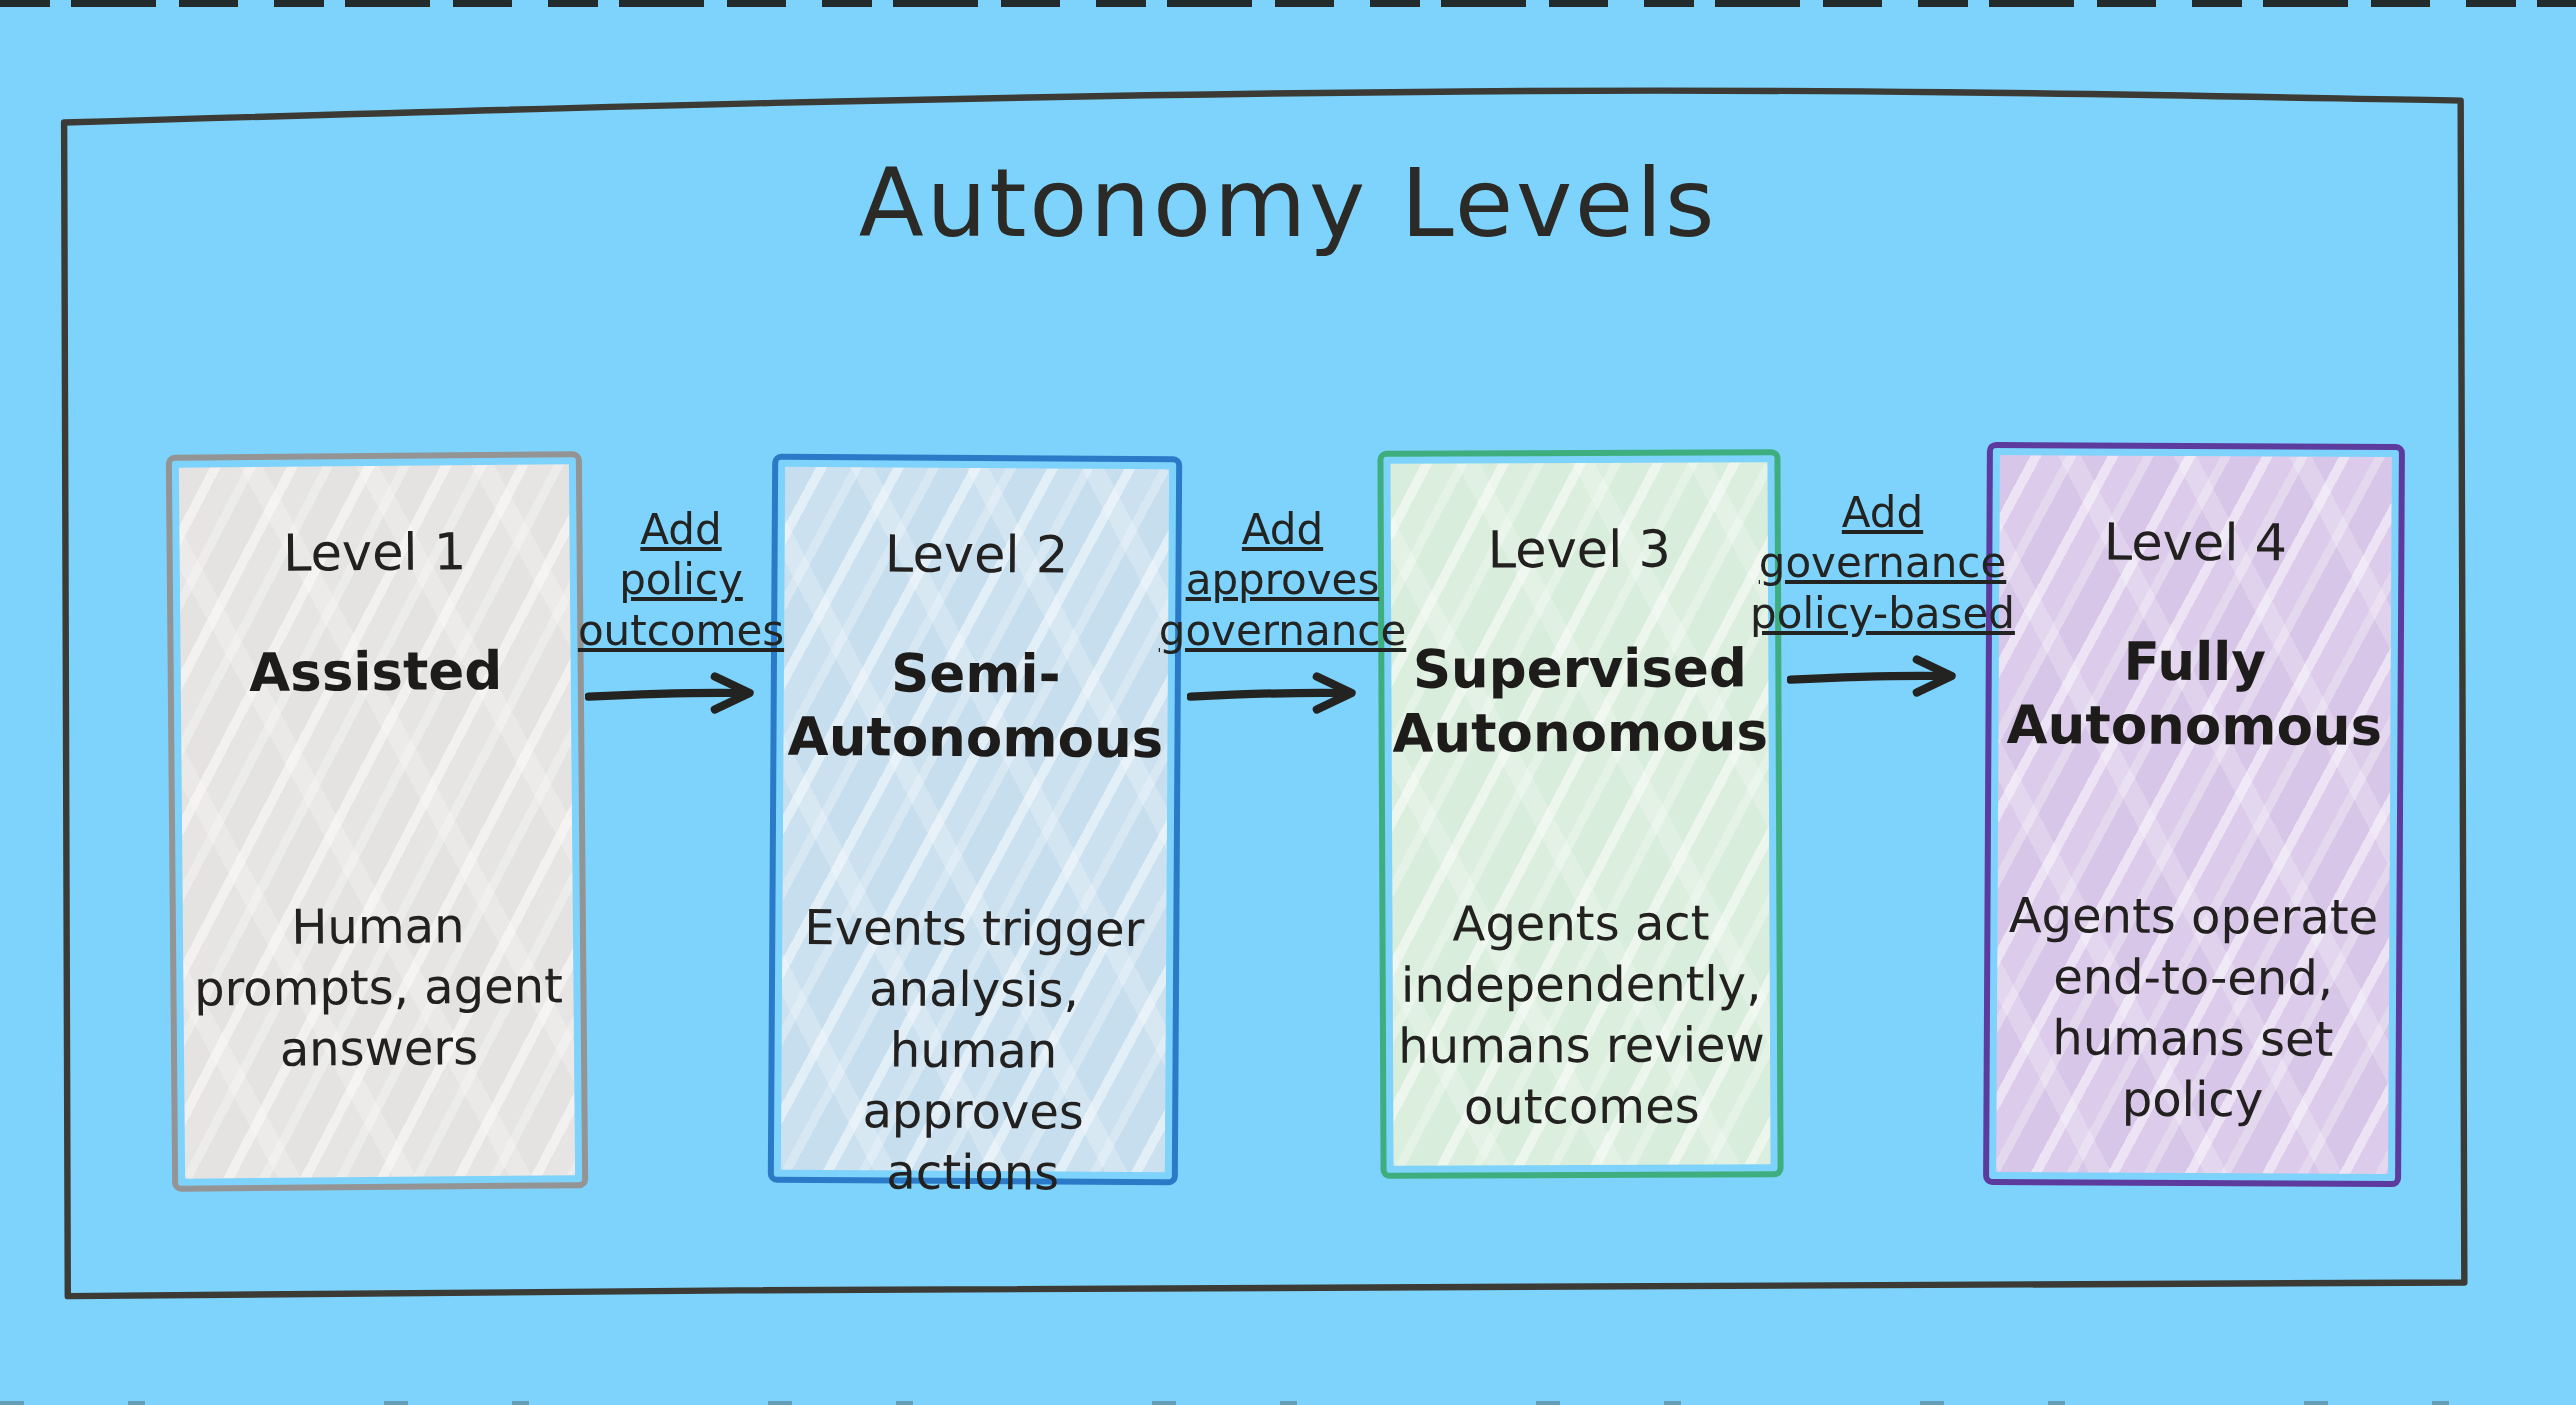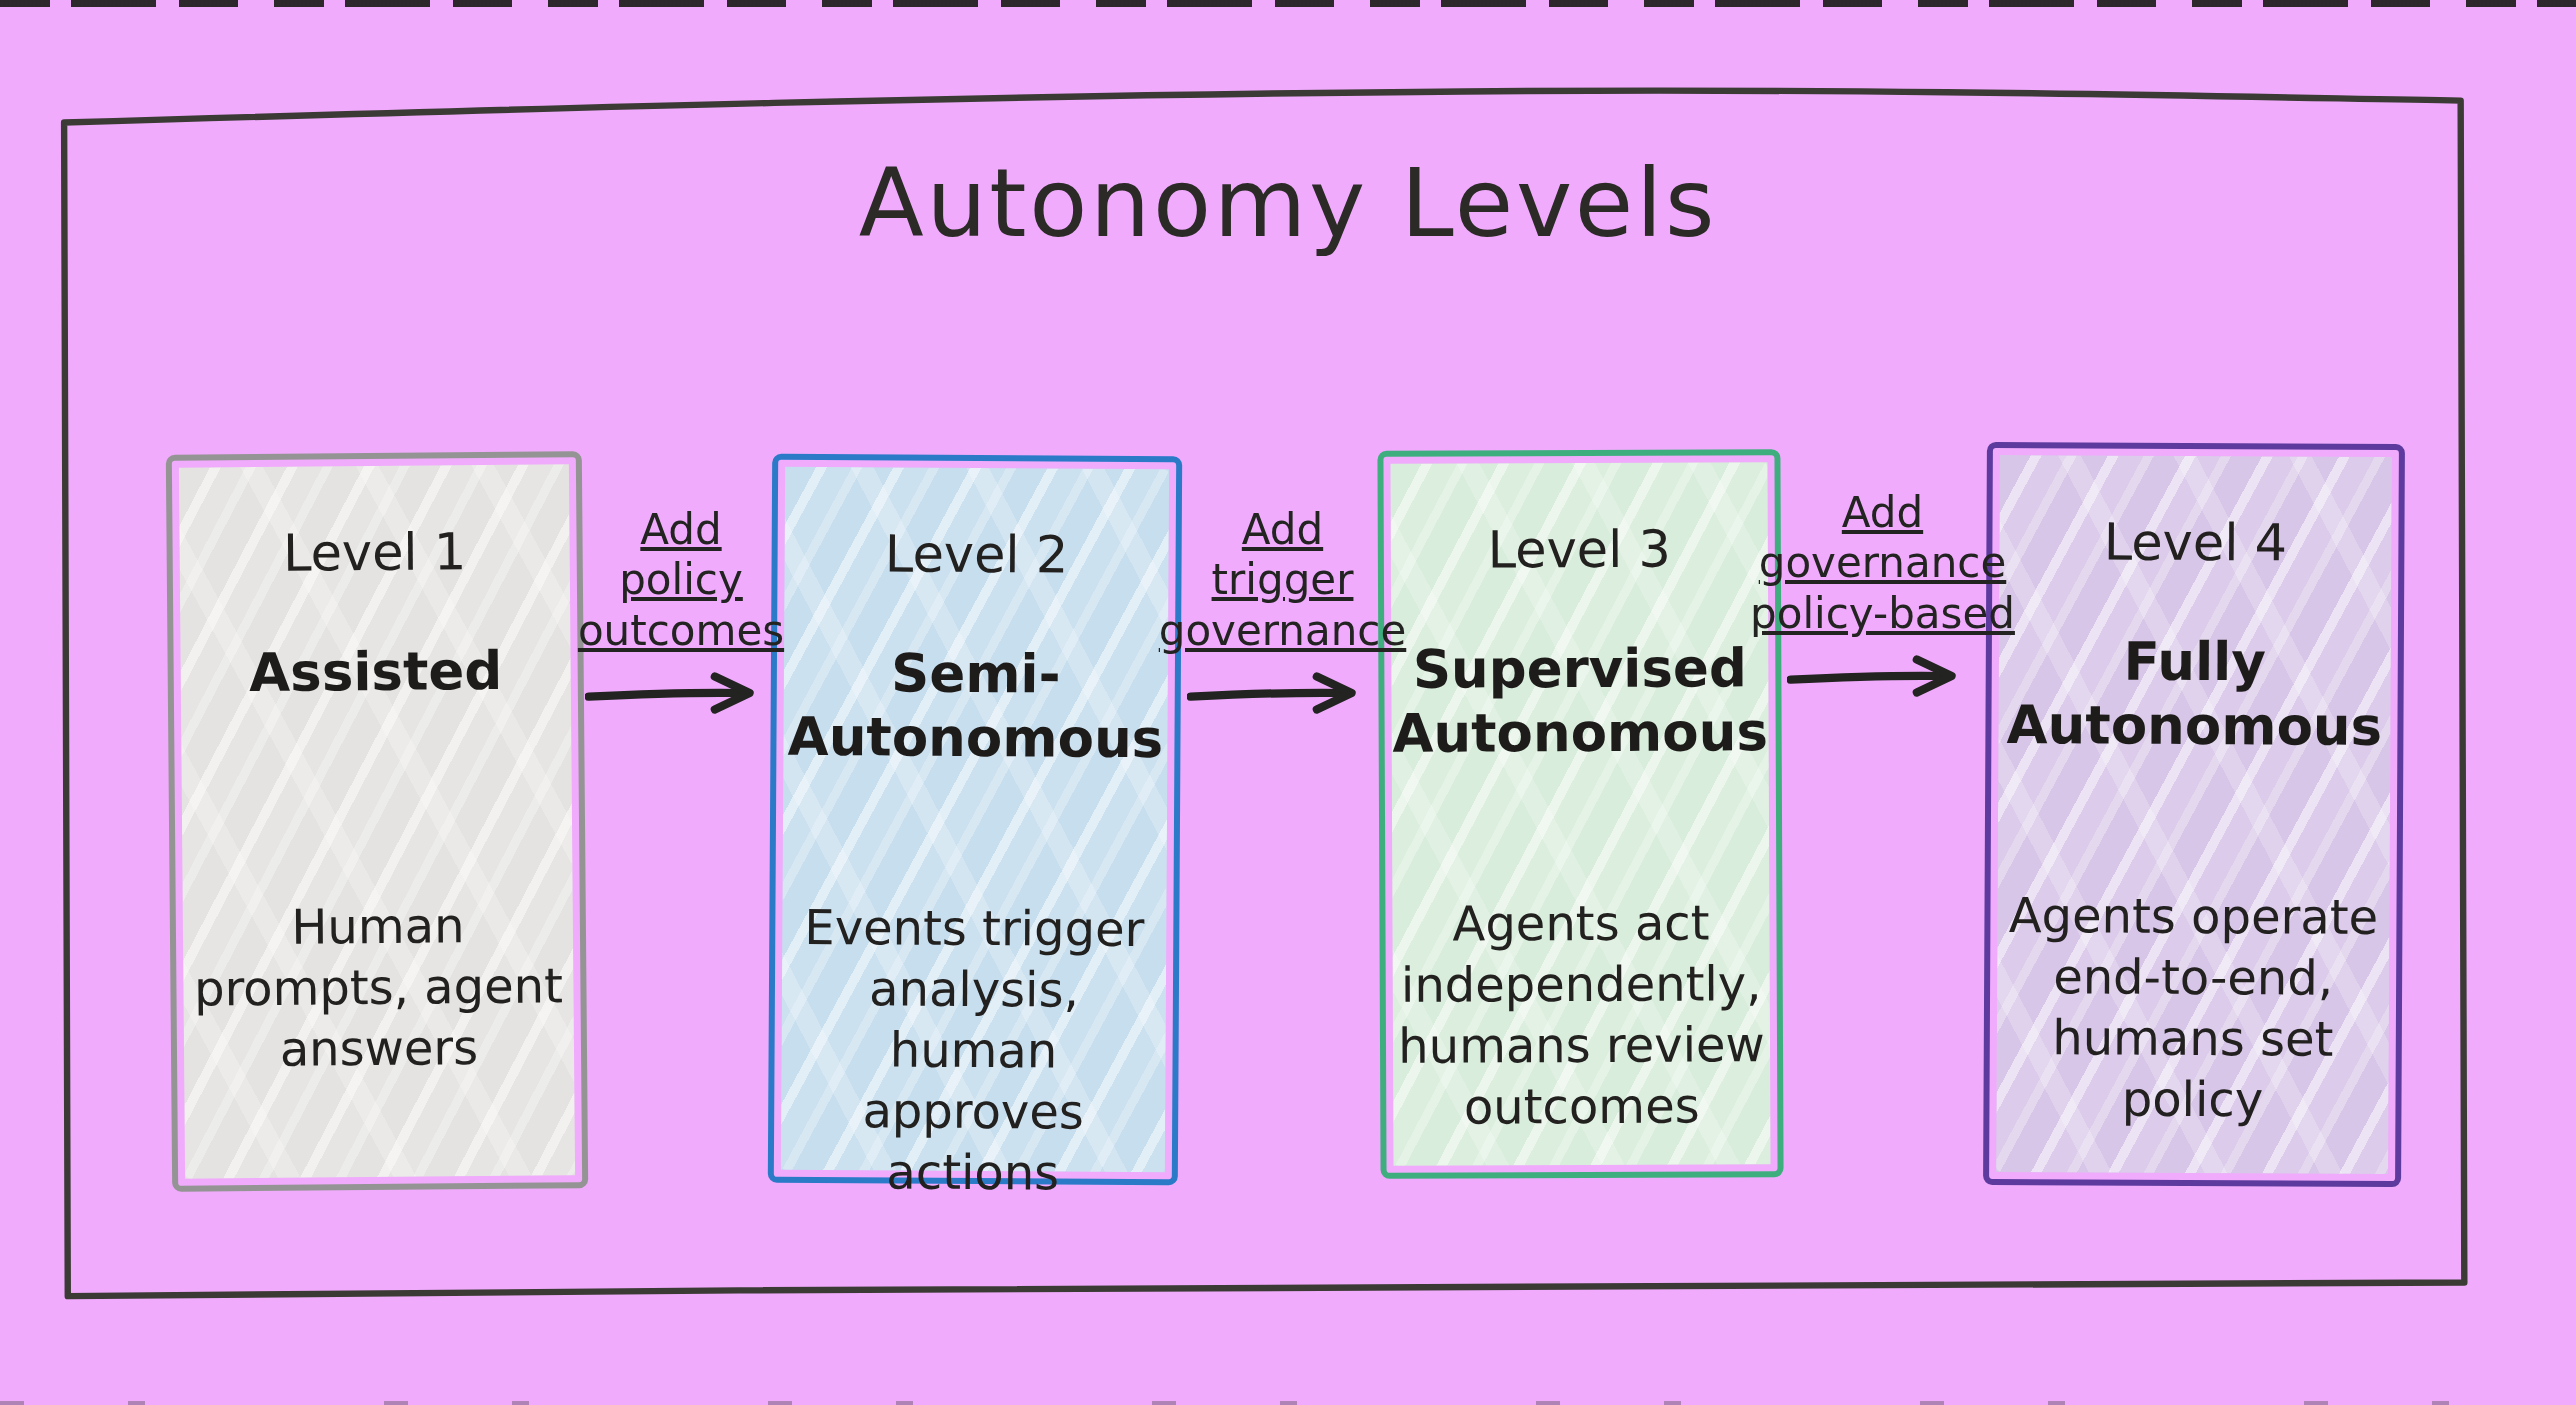--- a/index.html
+++ b/index.html
@@ -125,21 +125,21 @@
     display: block;
     margin: 12.8px auto 0 auto;
   }
   .t0 { left: 544px;  top: 505px; width: 274px; }
   .t1 { left: 1136px; top: 505px; width: 293px; }
   .t2 { left: 1736px; top: 488px; width: 293px; }
 </style>
 </head>
 <body>
 
-<div class="canvas" style="background-color: #f0abfc;">
+<div class="canvas" style="background-color: #7dd3fc;">
 
   <div class="top-artifact"></div>
   <div class="bottom-artifact"></div>
 
   <svg class="frame-svg" viewBox="0 0 2816 1536" fill="none">
     <path d="M 70 134
              C 600 118, 1100 104, 1600 100
              C 2050 96, 2450 106, 2690 110
              L 2694 1402
              C 2100 1399, 1000 1409, 74 1417
@@ -180,21 +180,21 @@
     </div>
     <svg class="arrow-svg" width="192" height="48" viewBox="0 0 210 52" fill="none">
       <path d="M 4 30 Q 100 25 172 26" stroke="#232322" stroke-width="9" stroke-linecap="round"></path>
       <path d="M 142 8 L 180 26 L 142 44" stroke="#232322" stroke-width="9" stroke-linecap="round" stroke-linejoin="round" fill="none"></path>
     </svg>
   </div>
 
   <div class="transition t1">
     <div class="transition-label">
       <span>Add</span>
-      <span>trigger</span>
+      <span>approves</span>
       <span>governance</span>
     </div>
     <svg class="arrow-svg" width="192" height="48" viewBox="0 0 210 52" fill="none">
       <path d="M 4 30 Q 100 25 172 26" stroke="#232322" stroke-width="9" stroke-linecap="round"></path>
       <path d="M 142 8 L 180 26 L 142 44" stroke="#232322" stroke-width="9" stroke-linecap="round" stroke-linejoin="round" fill="none"></path>
     </svg>
   </div>
 
   <div class="transition t2">
     <div class="transition-label">

